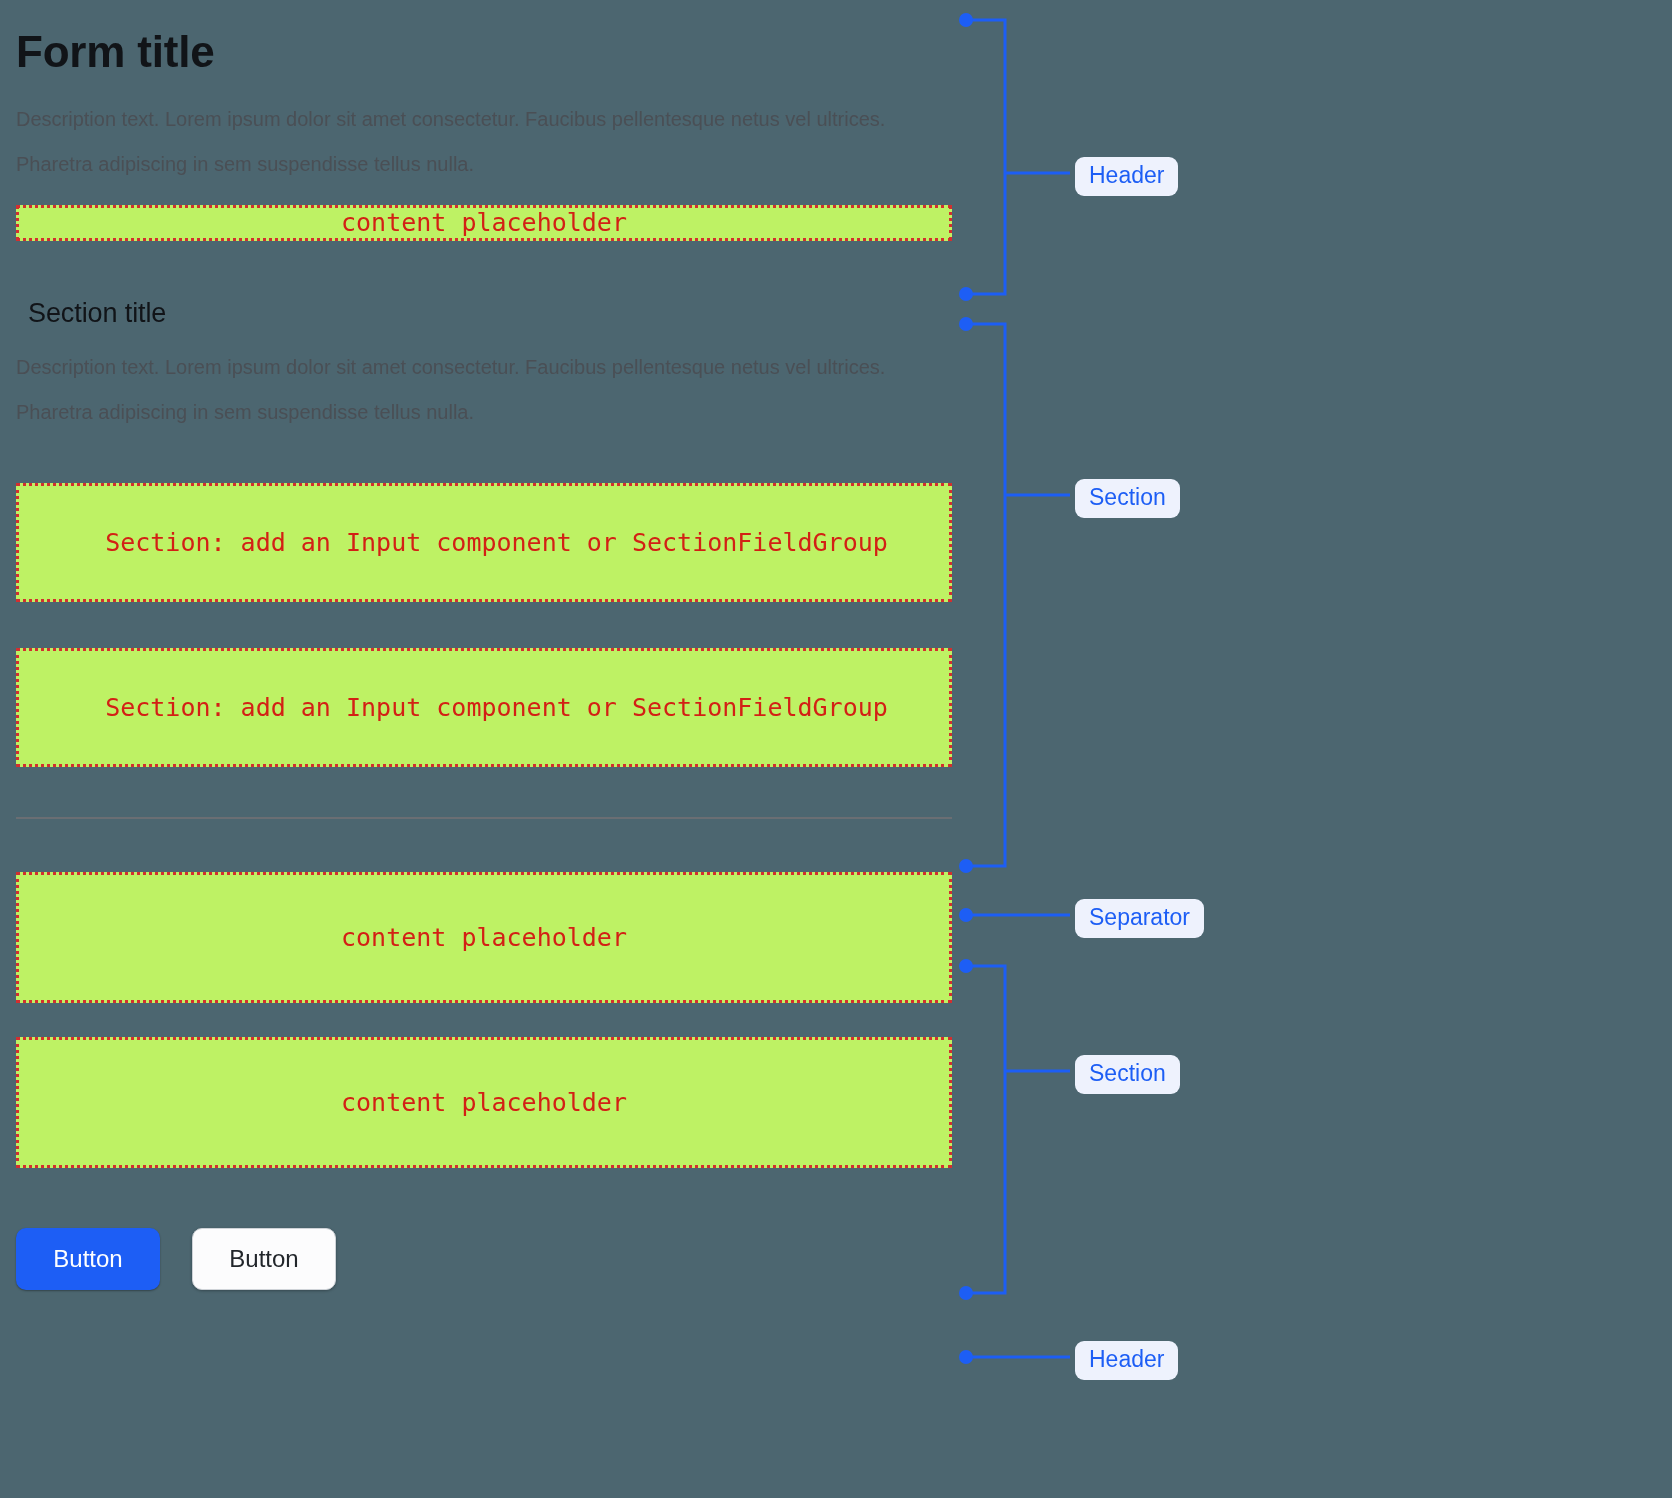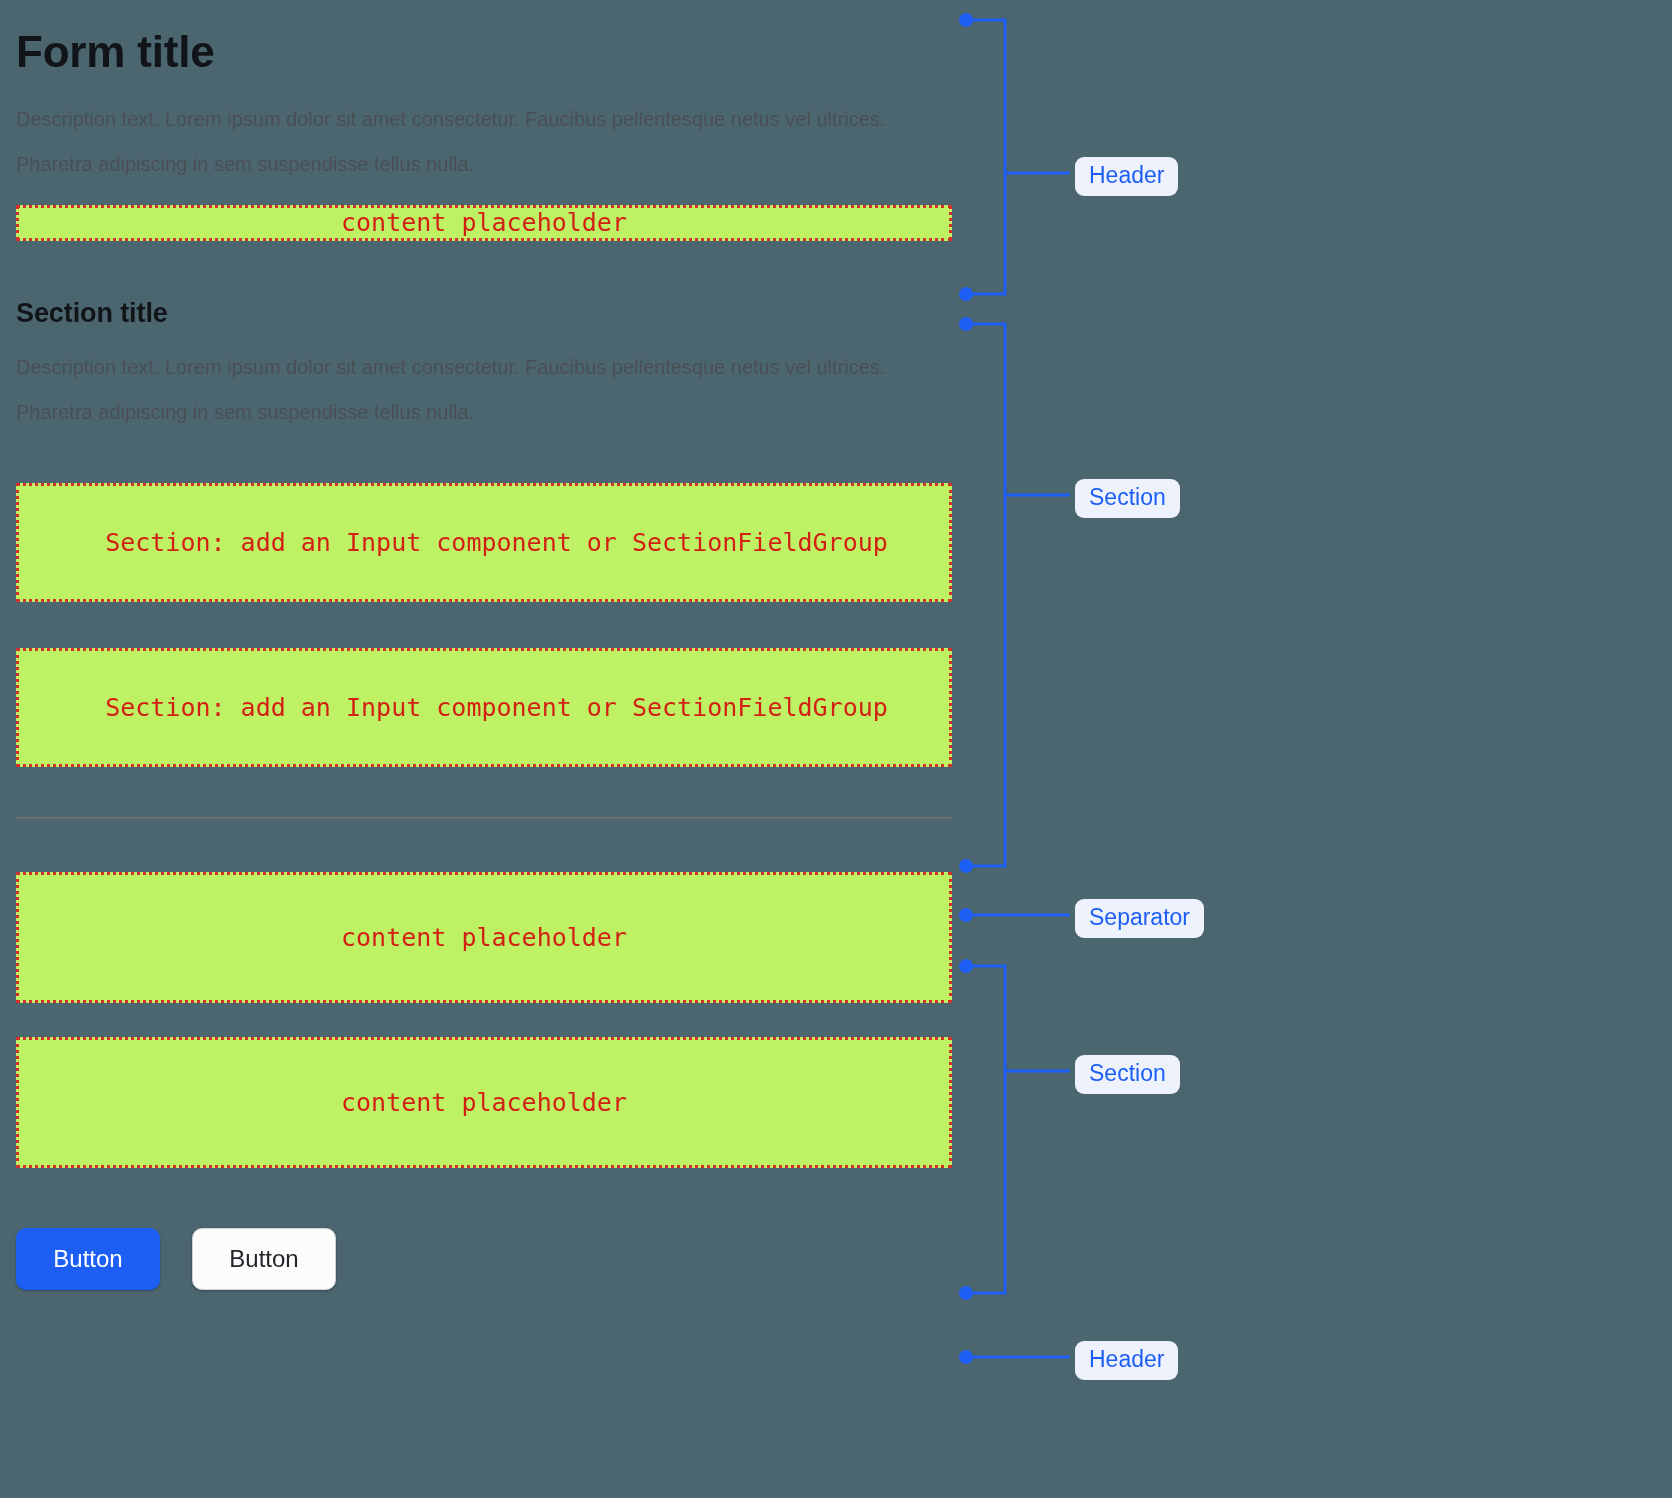--- a/index.html
+++ b/index.html
@@ -22,24 +22,24 @@
     font-size:44px;
     font-weight:700;
     color:#111418;
     letter-spacing:-0.2px;
     margin:0;
     padding-top:26px;
     line-height:1.2;
   }
   .section-title{
     font-size:27px;
-    font-weight:700;
+    font-weight:400;
     color:#111418;
     letter-spacing:-0.1px;
-    margin:0;
+    margin:12px;
     line-height:1.2;
   }
   .desc{
     font-size:20px;
     color:#4a4f55;
     line-height:45px;
     margin:0;
     max-width:900px;
   }
 

